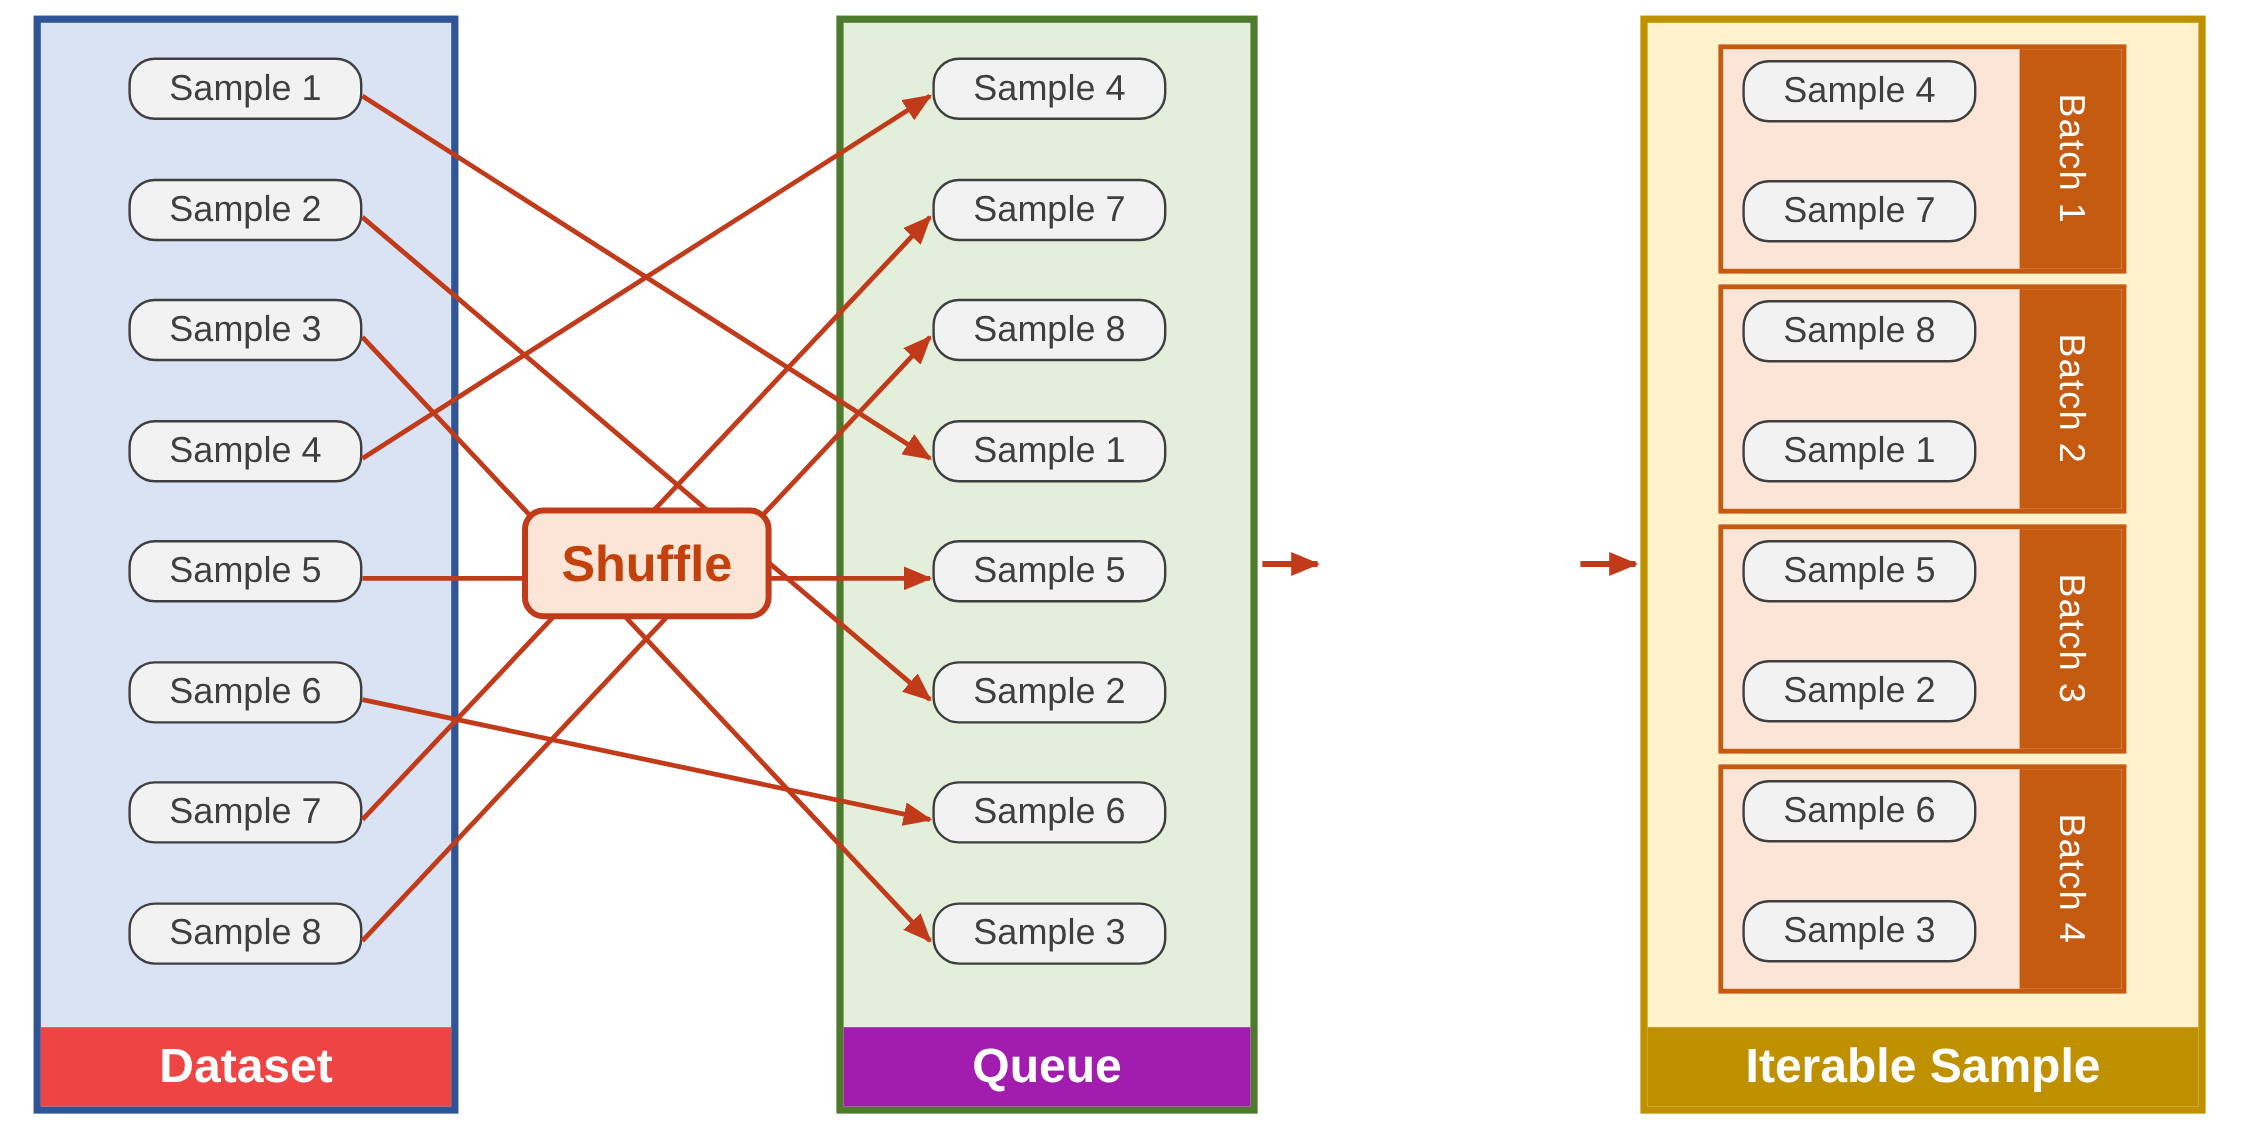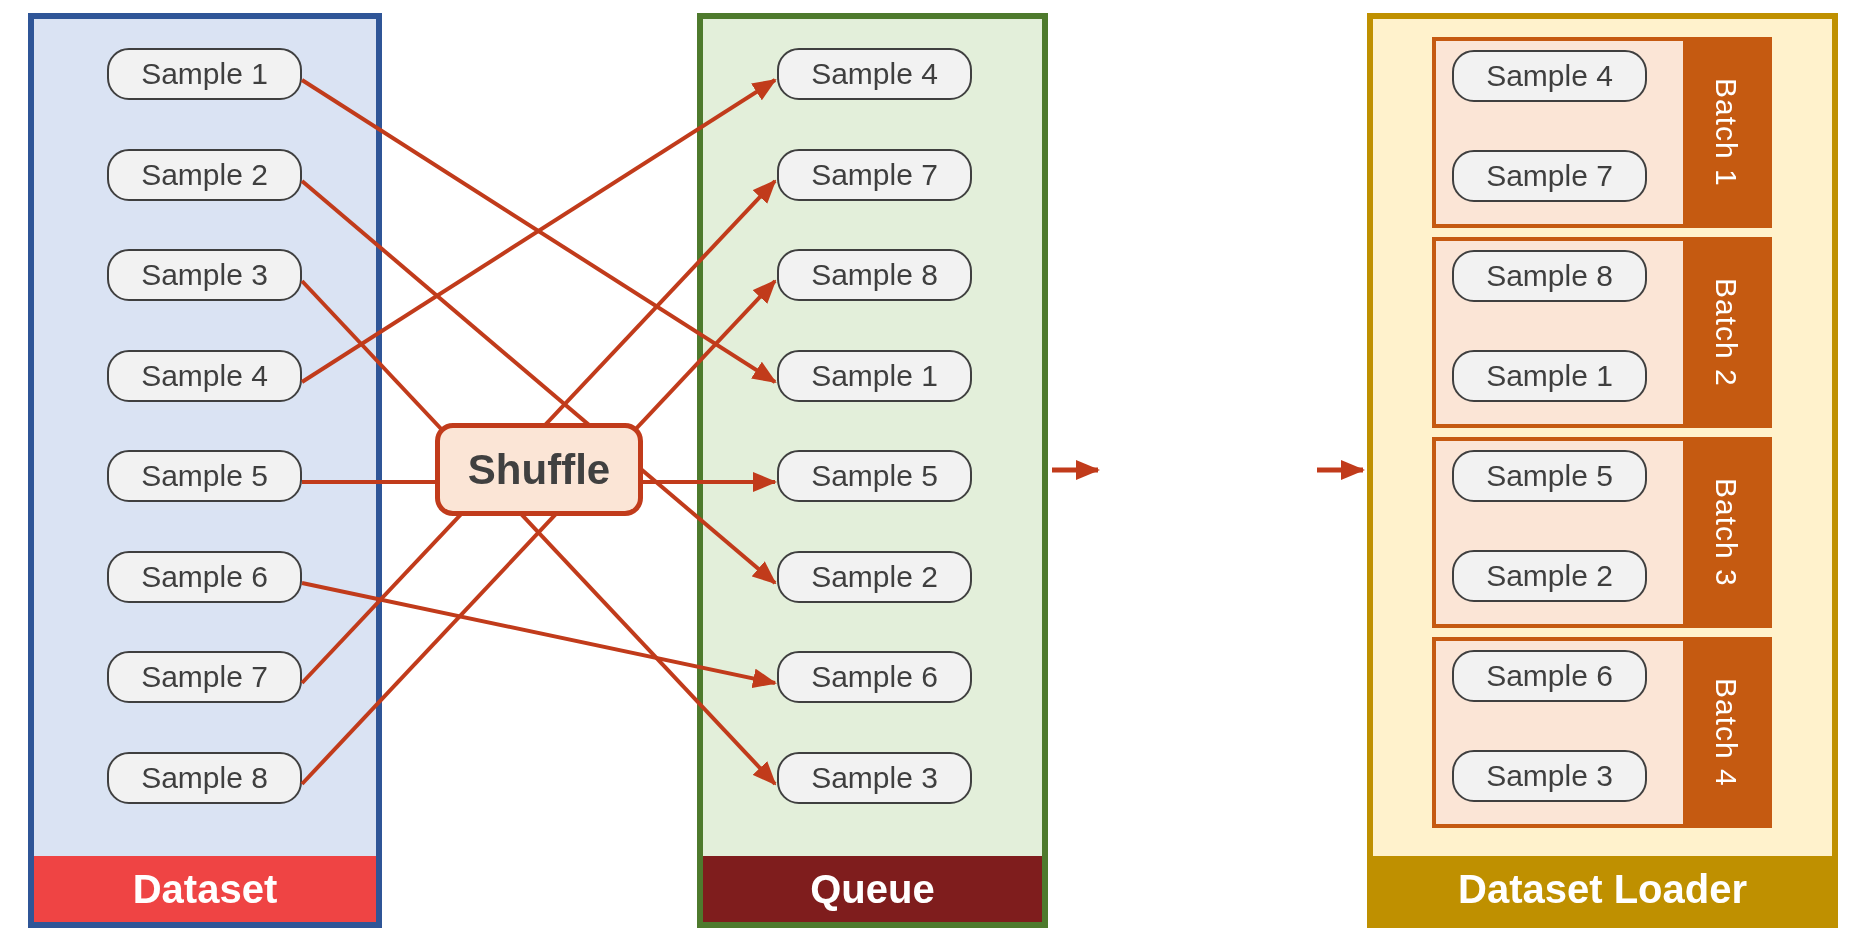--- a/index.html
+++ b/index.html
@@ -6,39 +6,39 @@
   .stage{position:relative;width:1868px;height:938px;background:#ffffff;overflow:hidden;}
 
   
   .panel{position:absolute;top:13px;height:915px;box-sizing:border-box;z-index:1;}
   .panel-dataset{left:28px;width:354px;background:#DAE3F3;border:6px solid #2F5597;}
   .panel-queue{left:697px;width:351px;background:#E3EFDA;border:6px solid #4E7A2D;}
   .panel-iterable{left:1367px;width:471px;background:#FFF2CC;border:6px solid #BF9000;}
   .panel-footer{position:absolute;left:0;right:0;bottom:0;height:66px;display:flex;align-items:center;justify-content:center;
     color:#ffffff;font-weight:bold;font-size:40px;z-index:2;}
   .footer-dataset{background:#ef4444;}
-  .footer-queue{background:#7f1d1d;}
+  .footer-queue{background:#a21caf;}
   .footer-iterable{background:#BF9000;}
 
   
   .sample{position:absolute;width:195px;height:52px;box-sizing:border-box;background:#F2F2F2;
     border:2.5px solid #3F3F3F;border-radius:22px;display:flex;align-items:center;justify-content:center;
     font-size:30px;color:#3F3F3F;z-index:2;}
   
   .ds{left:107px;}
   .ds.r0{top:48px}.ds.r1{top:149px}.ds.r2{top:249px}.ds.r3{top:350px}
   .ds.r4{top:450px}.ds.r5{top:551px}.ds.r6{top:651px}.ds.r7{top:752px}
   
   .qu{left:777px;}
   .qu.r0{top:48px}.qu.r1{top:149px}.qu.r2{top:249px}.qu.r3{top:350px}
   .qu.r4{top:450px}.qu.r5{top:551px}.qu.r6{top:651px}.qu.r7{top:752px}
 
   
   .process{position:absolute;box-sizing:border-box;background:#FBE5D6;border:5px solid #C13B1B;border-radius:18px;
-    display:flex;align-items:center;justify-content:center;font-size:42px;font-weight:bold;color:#404040;z-index:4;}
+    display:flex;align-items:center;justify-content:center;font-size:42px;font-weight:bold;color:#c2410c;z-index:4;}
   .process-shuffle{left:435px;top:423px;width:208px;height:93px;}
   .process-loader{left:1102px;top:422px;width:213px;height:96px;}
 
   
   .batch{position:absolute;left:1432px;width:340px;height:191px;box-sizing:border-box;background:#FBE5D6;
     border:4px solid #C55A11;z-index:2;}
   .batch.b0{top:37px}.batch.b1{top:237px}.batch.b2{top:437px}.batch.b3{top:637px}
   .batch-sidebar{position:absolute;top:0;right:0;bottom:0;width:85px;background:#C55A11;
     display:flex;align-items:center;justify-content:center;}
   .batch-label{writing-mode:vertical-rl;color:#ffffff;font-size:30px;letter-spacing:1px;}
@@ -72,21 +72,21 @@
   <div class="sample qu r0">Sample 4</div>
   <div class="sample qu r1">Sample 7</div>
   <div class="sample qu r2">Sample 8</div>
   <div class="sample qu r3">Sample 1</div>
   <div class="sample qu r4">Sample 5</div>
   <div class="sample qu r5">Sample 2</div>
   <div class="sample qu r6">Sample 6</div>
   <div class="sample qu r7">Sample 3</div>
 
   <div class="panel panel-iterable">
-    <div class="panel-footer footer-iterable">Dataset Loader</div>
+    <div class="panel-footer footer-iterable">Iterable Sample</div>
   </div>
 
   <div class="batch b0">
     <div class="sample s0">Sample 4</div>
     <div class="sample s1">Sample 7</div>
     <div class="batch-sidebar">
       <span class="batch-label">Batch 1</span>
     </div>
   </div>
   <div class="batch b1">

